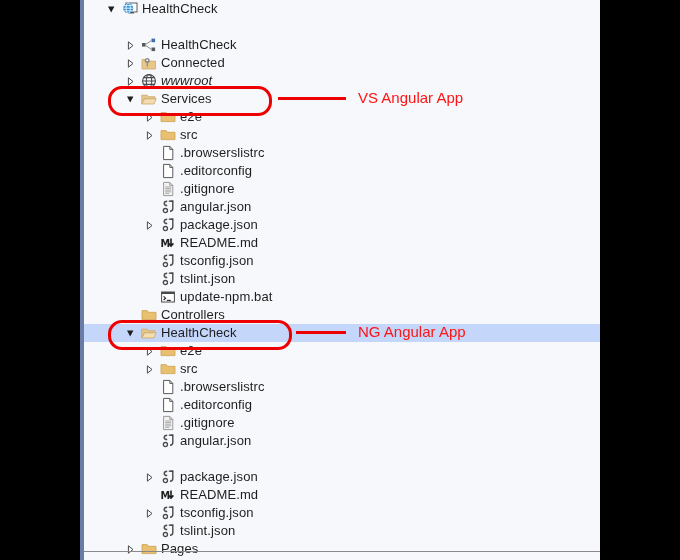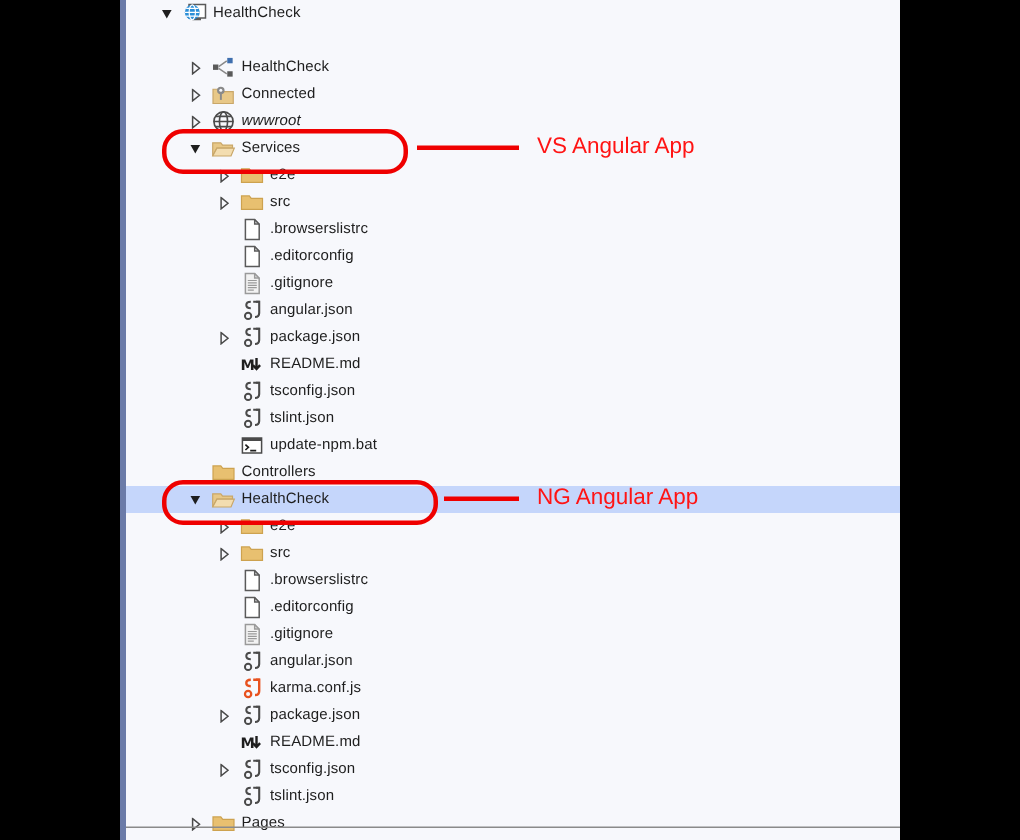--- a/index.html
+++ b/index.html
@@ -14,21 +14,21 @@
   .panel{position:absolute;left:84px;top:0;width:516px;height:560px;background:#f7f8fc;overflow:hidden;}
   .bottom-rule{position:absolute;left:84px;top:551px;width:516px;height:1px;background:#8a8a8a;}
 
   .row{position:absolute;left:0;width:516px;height:18px;display:flex;align-items:center;}
   .row.sel{background:#c5d6fb;}
 
   .chev{position:absolute;width:11px;height:18px;display:flex;align-items:center;justify-content:center;}
   .chev svg{display:block;}
 
   .ico{position:absolute;width:16px;height:18px;display:flex;align-items:center;justify-content:center;}
-  .lbl{position:absolute;font-size:10px;color:#1e1e1e;line-height:18px;white-space:nowrap;letter-spacing:0.1px;}
+  .lbl{position:absolute;font-size:13px;color:#1e1e1e;line-height:18px;white-space:nowrap;letter-spacing:0.1px;}
 
   
   .oval{position:absolute;border:3px solid #ef0000;border-radius:14px;pointer-events:none;}
   .leader{position:absolute;height:3px;background:#ef0000;}
   .note{position:absolute;font-size:15px;color:#ff1414;line-height:18px;white-space:nowrap;font-family:"Liberation Sans",sans-serif;}
 </style>
 </head>
 <body>
 
 <div id="root">
@@ -318,31 +318,20 @@
         <div class="ico" style="left: 76px;">
           <svg width="16" height="16" viewBox="0 0 16 16" xmlns="http://www.w3.org/2000/svg">
             <path d="M10.6 2.2h2.2v7.4c0 1.7-1.2 2.7-2.8 2.7" fill="none" stroke="#4a4a4a" stroke-width="1.4"></path>
             <path d="M8.8 2.2h4.4" stroke="#4a4a4a" stroke-width="1.4"></path>
             <path d="M7.2 2.2c-2 0-3 .9-3 2.2s1 2.1 3 2.1" fill="none" stroke="#4a4a4a" stroke-width="1.4"></path>
             <circle cx="5.4" cy="11.6" r="2.1" fill="none" stroke="#4a4a4a" stroke-width="1.3"></circle>
           </svg>
         </div>
         <div class="lbl" style="left: 96px;">angular.json</div>
       </div>
-      <div class="row" style="top: 450px;">
-        <div class="ico" style="left: 76px;">
-          <svg width="16" height="16" viewBox="0 0 16 16" xmlns="http://www.w3.org/2000/svg">
-            <path d="M10.6 2.2h2.2v7.4c0 1.7-1.2 2.7-2.8 2.7" fill="none" stroke="#e8521f" stroke-width="1.6"></path>
-            <path d="M8.8 2.2h4.4" stroke="#e8521f" stroke-width="1.6"></path>
-            <path d="M7.2 2.2c-2 0-3 .9-3 2.2s1 2.1 3 2.1" fill="none" stroke="#e8521f" stroke-width="1.6"></path>
-            <circle cx="5.4" cy="11.6" r="2.1" fill="none" stroke="#e8521f" stroke-width="1.5"></circle>
-          </svg>
-        </div>
-        <div class="lbl" style="left: 96px;">karma.conf.js</div>
-      </div>
       <div class="row" style="top: 468px;">
         <div class="chev" style="left: 60px;">
           <svg width="9" height="9" viewBox="0 0 9 9">
             <path d="M2.4 0.8l4.6 3.7-4.6 3.7z" fill="none" stroke="#4a4a4a" stroke-width="1"></path>
           </svg>
         </div>
         <div class="ico" style="left: 76px;">
           <svg width="16" height="16" viewBox="0 0 16 16" xmlns="http://www.w3.org/2000/svg">
             <path d="M10.6 2.2h2.2v7.4c0 1.7-1.2 2.7-2.8 2.7" fill="none" stroke="#4a4a4a" stroke-width="1.4"></path>
             <path d="M8.8 2.2h4.4" stroke="#4a4a4a" stroke-width="1.4"></path>

